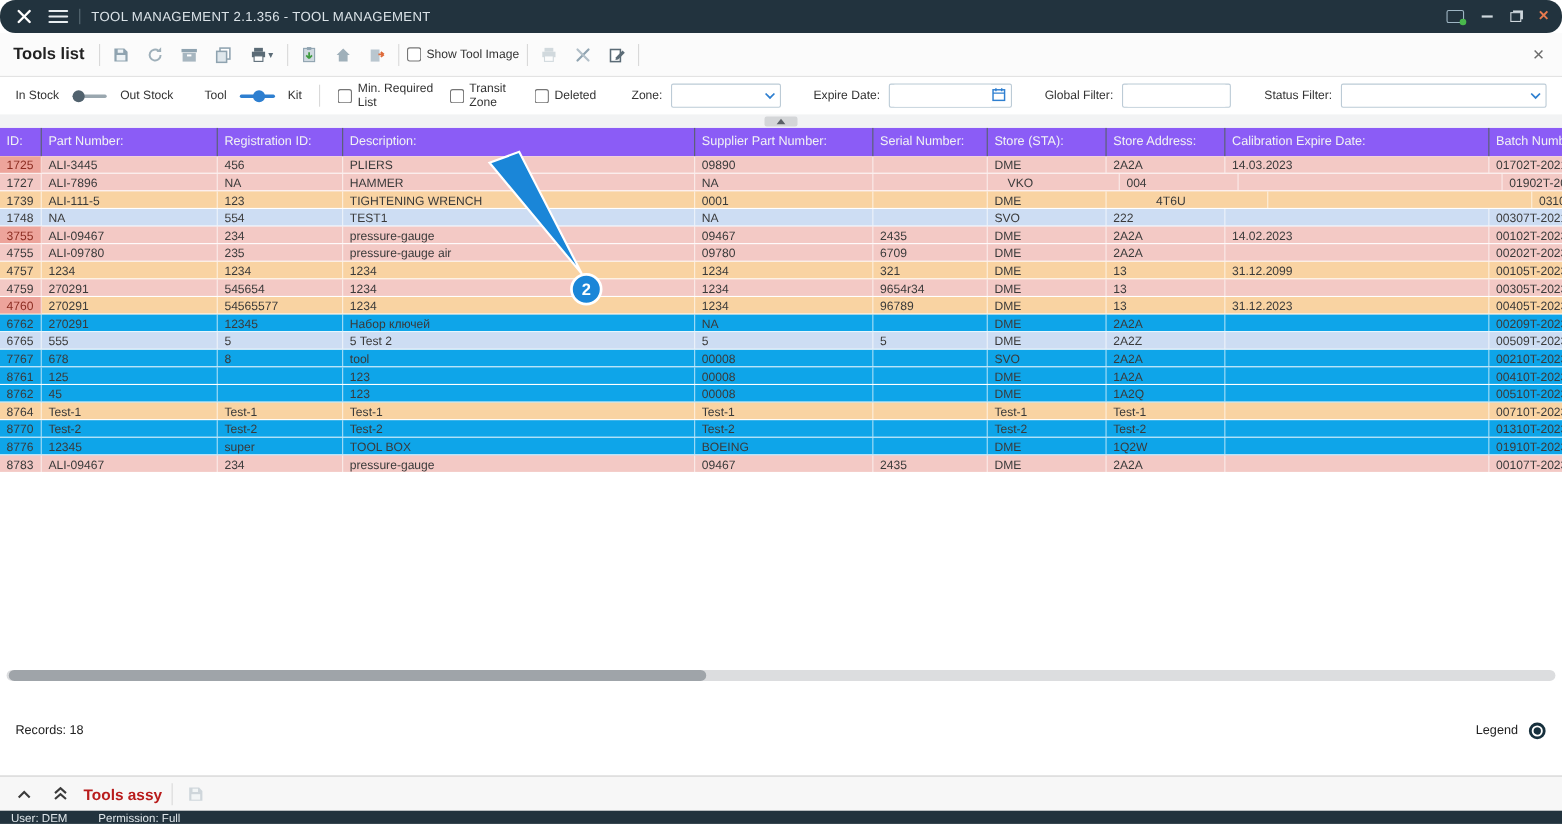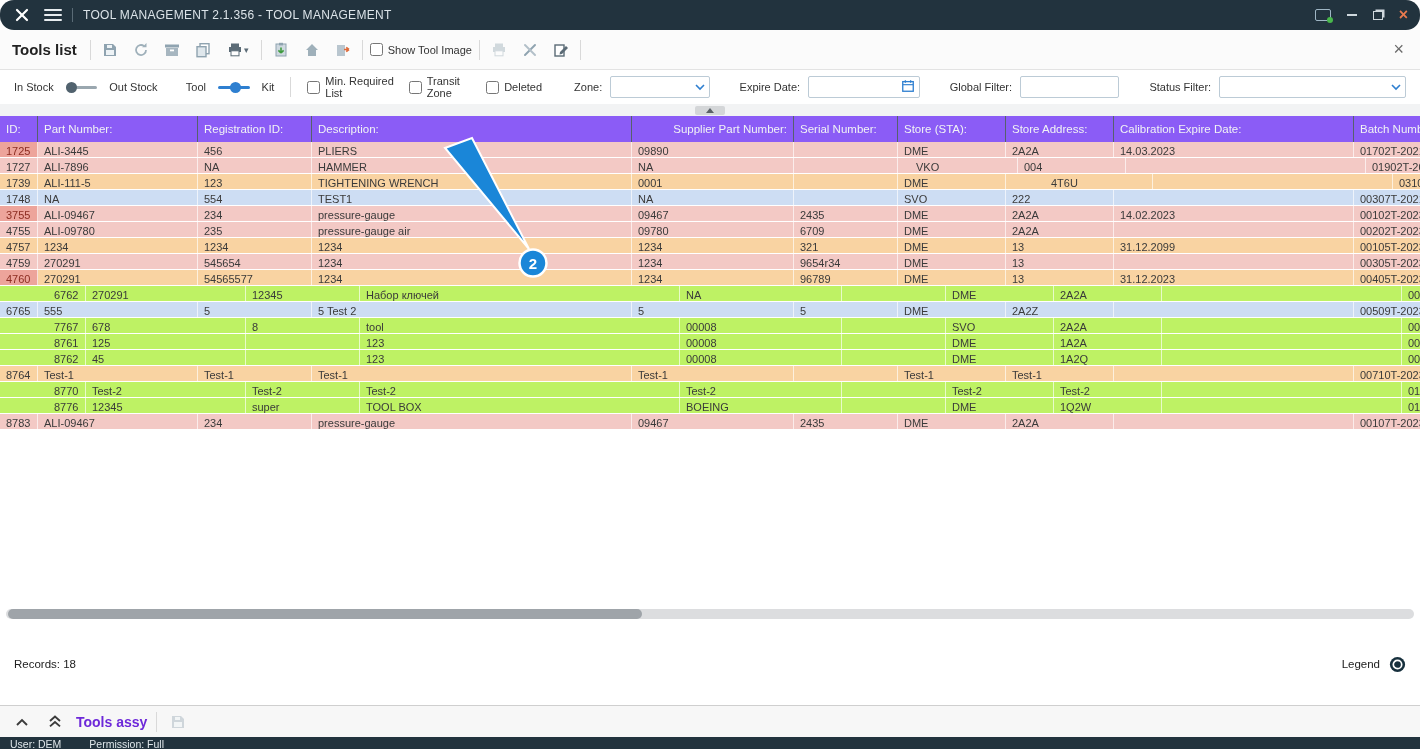--- a/index.html
+++ b/index.html
@@ -56,35 +56,35 @@
   
   .grid { flex:0 0 auto; overflow:hidden; width:1420px; }
   .grid-header { display:flex; height:26px; background:#8b5cf6; }
   .hcell { flex:0 0 auto; color:#f1f3f5; font-size:11.5px; line-height:26px; padding:0 6px; border-right:1px solid #56616b; overflow:hidden; white-space:nowrap; cursor:pointer; }
   .grid-body { height:351px; overflow:hidden; }
   .grow { display:flex; height:16px; border-bottom:1px solid #fff; cursor:pointer; }
   .gcell { flex:0 0 auto; font-size:11px; line-height:18.5px; padding:0 6px; border-right:1px solid rgba(255,255,255,.65); overflow:hidden; white-space:nowrap; color:#3a3a3a; }
   .grow.red    { background:#f3c9c5; }
   .grow.orange { background:#f9d3a2; }
   .grow.blue   { background:#cdddf3; }
-  .grow.green  { background:#bef264;padding-left:48px; }
+  .grow.green  { background:#0ea5e9; }
   .gcell.idhl  { background:#eda49b; color:#8c2d22; }
 
   .grid-space { flex:1 1 auto; background:#fff; }
 
   
   .hscroll { flex:0 0 auto; margin:0 6px; height:10px; background:#dcdddf; border-radius:5px; position:relative; }
   .hthumb { position:absolute; left:2px; top:0; height:10px; width:45%; background:#9fa4a9; border-radius:5px; cursor:grab; }
   .records-row { flex:0 0 auto; height:26px; margin-top:32px; display:flex; align-items:center; justify-content:space-between; padding:0 14px; font-size:11.5px; color:#222; }
   .legend-group { display:flex; align-items:center; gap:9px; }
   .legend-btn { cursor:pointer; display:flex; }
 
   
   .assy { flex:0 0 auto; height:32px; margin-top:28px; border-top:1px solid #cfcfcf; background:#f7f7f7; display:flex; align-items:center; gap:9px; padding:0 10px; }
-  .assy-title { font-size:14px; font-weight:bold; color:#6d28d9; }
+  .assy-title { font-size:14px; font-weight:bold; color:#b91c1c; }
   .assy .icbtn { cursor:pointer; }
 
   
   .bottombar { flex:0 0 auto; height:12px; background:#22333e; color:#dfe6ea; font-size:10.5px; line-height:15px; padding-left:10px; overflow:hidden; display:flex; gap:28px; }
 
   
   .annot { position:absolute; left:425px; top:132px; width:160px; height:170px; pointer-events:none; z-index:50; }
   .annot text { font:bold 15px "Liberation Sans", sans-serif; fill:#fff; }
 </style>
 </head>
@@ -274,21 +274,21 @@
   <div class="splitter">
     <div class="split-handle"></div>
   </div>
 
   <div class="grid">
     <div class="grid-header">
         <div class="hcell" style="width: 38px;">ID:</div>
         <div class="hcell" style="width: 160px;">Part Number:</div>
         <div class="hcell" style="width: 114px;">Registration ID:</div>
         <div class="hcell" style="width: 320px;">Description:</div>
-        <div class="hcell" style="width: 162px; text-align: right;">Supplier Part Number:</div>
+        <div class="hcell" style="width: 162px;">Supplier Part Number:</div>
         <div class="hcell" style="width: 104px;">Serial Number:</div>
         <div class="hcell" style="width: 108px;">Store (STA):</div>
         <div class="hcell" style="width: 108px;">Store Address:</div>
         <div class="hcell" style="width: 240px;">Calibration Expire Date:</div>
         <div class="hcell" style="width: 80px;">Batch Number:</div>
       </div>
     <div class="grid-body">
         <div class="grow red">
           <div class="gcell idhl" style="width: 38px;">1725</div>
           <div class="gcell" style="width: 160px;">ALI-3445</div>

